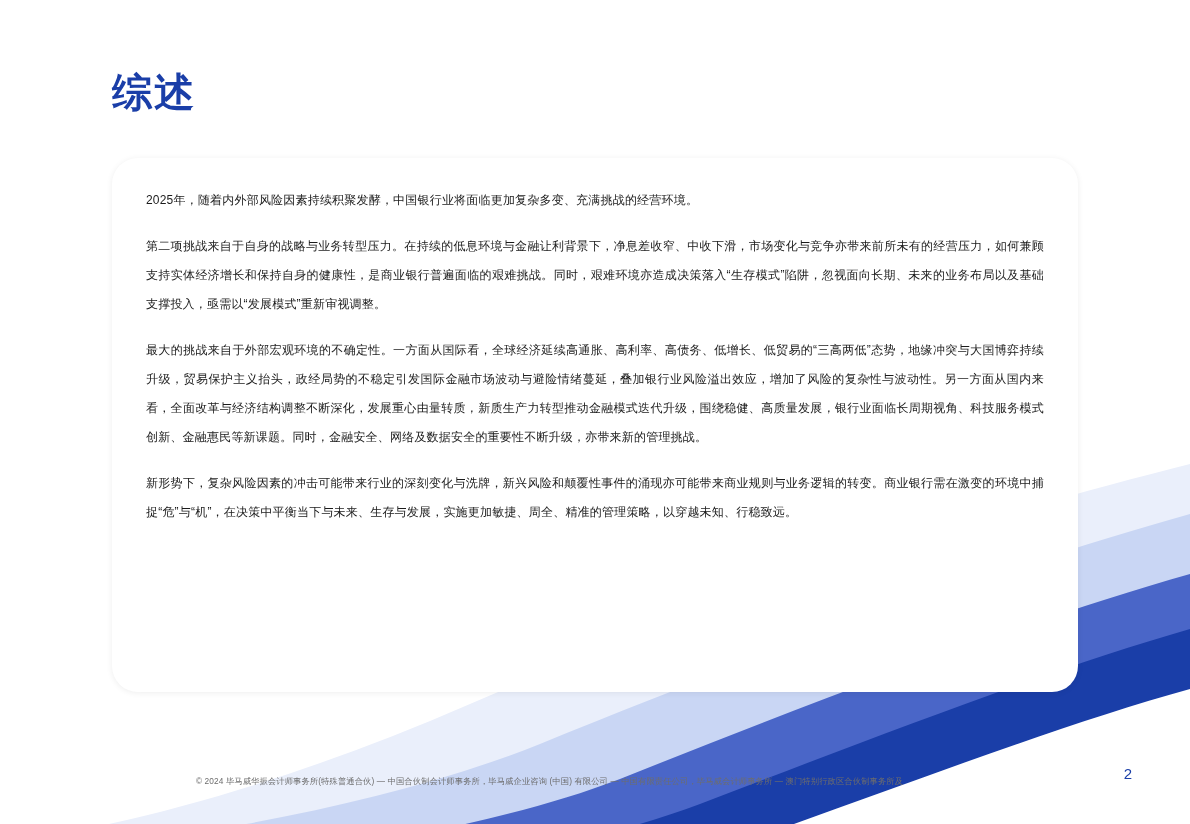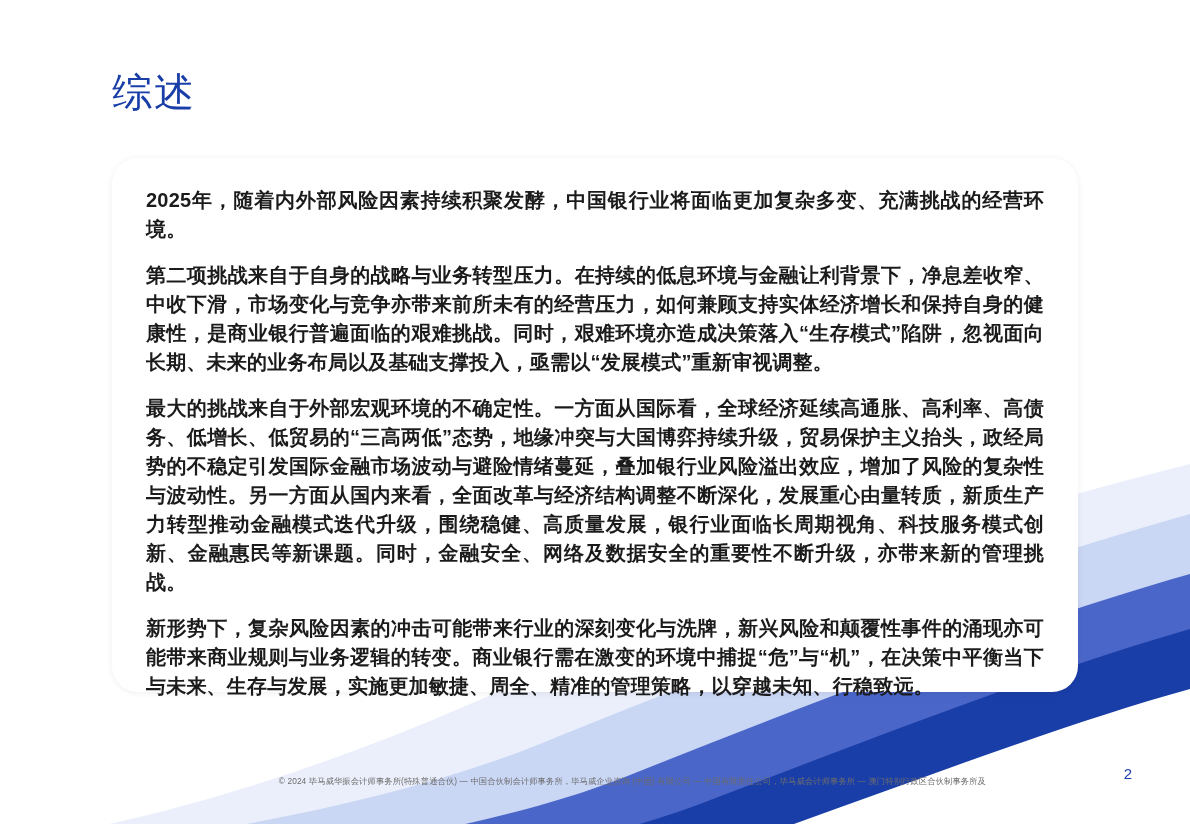--- a/index.html
+++ b/index.html
@@ -34,59 +34,58 @@
   .swoosh-layer svg {
     display: block;
   }
 
   
   .page-title {
     position: absolute;
     left: 112px;
     top: 68px;
     font-size: 40px;
-    font-weight: normal;
+    font-weight: bold;
     color: #1a3ea8;
     letter-spacing: 2px;
     line-height: 1.2;
   }
 
   
   .content-card {
     position: absolute;
     left: 112px;
     top: 158px;
     width: 966px;
     height: 534px;
     background: #ffffff;
     border-radius: 26px;
     box-shadow: 0 1px 6px rgba(0,0,0,0.07);
     box-sizing: border-box;
     padding: 28px 34px 24px 34px;
   }
   .body-text {
-    font-size: 20px;
+    font-size: 12px;
     line-height: 29px;
     color: #1b1b1b;
     text-align: justify;
     margin: 0 0 17px 0;
     letter-spacing: 0.2px;
-    font-weight: bold;
   }
   .body-text:last-child {
     margin-bottom: 8px;
   }
 
   
   .footer {
     position: absolute;
     left: 0;
     right: 8px;
     bottom: 36px;
-    text-align: right;
+    text-align: left;
   }
   .footer-text {
     font-size: 8.3px;
     line-height: 14px;
     color: #6d6d6d;
     max-width: 790px;
     margin: 0 auto;
     letter-spacing: 0.1px;
   }
   .page-number {

